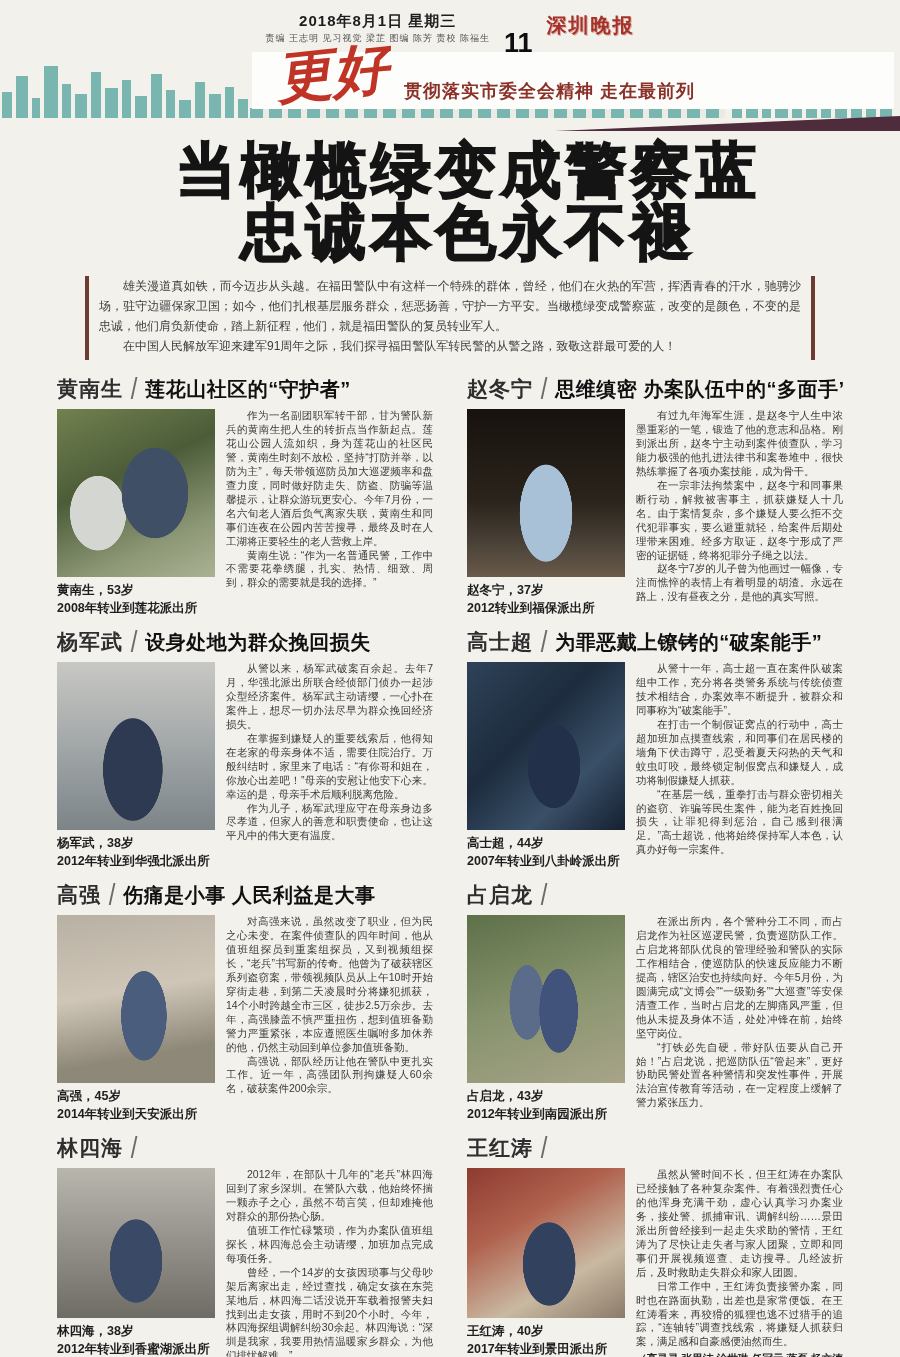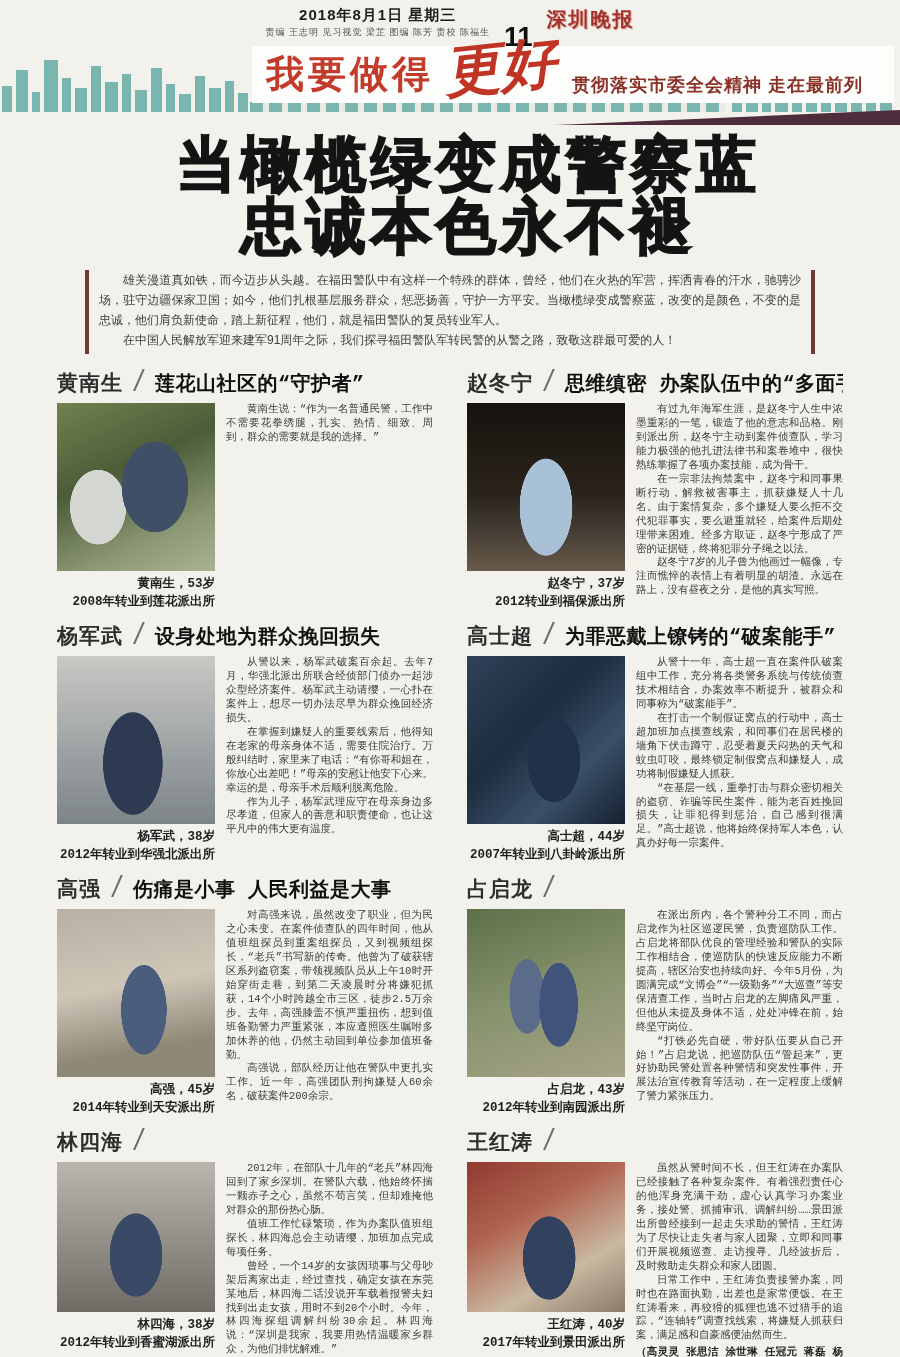--- a/index.html
+++ b/index.html
@@ -1,19 +1,19 @@
 <!DOCTYPE html>
 <html><head>
 <meta charset="utf-8">
 <style>
   html,body{margin:0;padding:0;}
   body{width:900px;height:1357px;overflow:hidden;background:#f3f1ec;
        font-family:"Liberation Sans","DejaVu Sans",sans-serif;color:#222;}
   
-  .masthead{display:flex;justify-content:center;align-items:flex-start;gap:14px;padding-top:6px;height:36px;}
+  .masthead{display:flex;justify-content:center;align-items:flex-start;gap:14px;padding-top:12px;height:36px;}
   .mh-left{text-align:center;}
   .mh-date{font-size:15px;font-weight:bold;color:#1c1c1c;letter-spacing:1px;}
   .mh-staff{font-size:9px;color:#555;letter-spacing:1px;margin-top:1px;}
   .mh-page{font-size:27px;font-weight:900;color:#0e0e0e;line-height:1;margin-top:18px;}
   .mh-logo{font-size:20px;font-weight:900;color:#a5322a;letter-spacing:2px;line-height:1.1;
            text-shadow:1px 1px 0 #d9a79c;font-family:"DejaVu Serif",serif;margin-top:2px;}
   
   .banner{position:relative;height:76px;margin-top:2px;}
   .skyline{position:absolute;bottom:8px;}
   .skyline.left{left:0;}
@@ -32,31 +32,31 @@
   .headline{text-align:center;padding-top:14px;height:124px;padding-left:37px;}
   .headline div{font-size:60px;font-weight:900;color:#141414;letter-spacing:5px;line-height:1.04;
     -webkit-text-stroke:2px #141414;}
   
   .intro{position:relative;width:702px;margin:10px auto 0;padding:2px 14px;height:86px;}
   .intro:before,.intro:after{content:"";position:absolute;top:2px;bottom:4px;width:4px;background:#6e3b32;}
   .intro:before{left:0;} .intro:after{right:0;}
   .intro p{margin:0;font-size:12px;line-height:1.68;color:#3d3d3d;text-align:justify;text-indent:2em;}
   
   .grid{width:786px;margin:8px auto 0;}
-  .prow{display:flex;gap:34px;height:253px;overflow:hidden;font-family:Liberation Mono, monospace;}
+  .prow{display:flex;gap:34px;height:253px;overflow:hidden;}
   .profile{width:380px;overflow:hidden;}
   .phead{display:flex;align-items:center;height:34px;}
   .pname{font-size:21px;font-weight:600;color:#2e2e2e;letter-spacing:1px;white-space:nowrap;}
   .pslash{font-size:30px;font-weight:200;color:#6a6a6a;margin:0 7px;transform:scaleX(.8);}
   .ptitle{font-size:20px;font-weight:900;color:#101010;white-space:nowrap;letter-spacing:.5px;}
   .pbody{display:flex;margin-top:3px;}
   .pleft{width:158px;flex:none;}
   .photo{width:158px;height:168px;}
   .prow.last .photo{height:150px;}
-  .caption{text-align:right;font-size:12.5px;font-weight:bold;color:#1e1e1e;line-height:1.45;margin-top:4px;}
+  .caption{text-align:left;font-size:12.5px;font-weight:bold;color:#1e1e1e;line-height:1.45;margin-top:4px;}
   .ptext{flex:1;padding-left:11px;}
   .ptext p{margin:0;font-size:10.5px;line-height:1.33;color:#3a3a3a;text-align:justify;text-indent:2em;}
   .credit{font-weight:bold;text-indent:0 !important;margin-top:3px !important;color:#222 !important;}
   
   .ph1{background:radial-gradient(ellipse 36% 46% at 62% 50%,#3e4f66 0 58%,transparent 59%),
        radial-gradient(ellipse 32% 40% at 26% 62%,#d3d6d1 0 55%,transparent 56%),
        linear-gradient(155deg,#72814f,#4c5c38 40%,#8c9775 75%,#aab294);}
   .ph2{background:radial-gradient(ellipse 30% 52% at 50% 62%,#a9c1d7 0 55%,transparent 56%),
        linear-gradient(180deg,#17120e,#2b241c 55%,#4a4238 80%,#6a5a4a);}
   .ph3{background:radial-gradient(ellipse 34% 55% at 48% 64%,#2e3a52 0 55%,transparent 56%),
@@ -117,21 +117,20 @@
         <rect x="76" y="44" width="11" height="20"></rect>
       <rect x="91" y="24" width="10" height="40"></rect>
         <rect x="105" y="38" width="12" height="26"></rect>
       <rect x="121" y="18" width="11" height="46"></rect>
         <rect x="136" y="40" width="10" height="24"></rect>
       <rect x="150" y="30" width="12" height="34"></rect>
     </g>
   </svg>
   <div class="banner-base"></div>
   <div class="banner-strip">
-    <span class="slogan-main">我要做得</span>
     <span class="slogan-script">更好</span>
     <span class="slogan-sub">贯彻落实市委全会精神 走在最前列</span>
   </div>
   <div class="banner-wedge"></div>
 </div>
 
 <div class="headline">
   <div>当橄榄绿变成警察蓝</div>
   <div>忠诚本色永不褪</div>
 </div>
@@ -152,20 +151,21 @@
       </div>
       <div class="pbody">
         <div class="pleft">
           <div class="photo ph1"></div>
           <div class="caption">
             <div>黄南生，53岁</div>
             <div>2008年转业到莲花派出所</div>
           </div>
         </div>
         <div class="ptext">
+          <p>作为一名副团职军转干部，甘为警队新兵的黄南生把人生的转折点当作新起点。莲花山公园人流如织，身为莲花山的社区民警，黄南生时刻不放松，坚持“打防并举，以防为主”，每天带领巡防员加大巡逻频率和盘查力度，同时做好防走失、防盗、防骗等温馨提示，让群众游玩更安心。今年7月份，一名六旬老人酒后负气离家失联，黄南生和同事们连夜在公园内苦苦搜寻，最终及时在人工湖将正要轻生的老人营救上岸。</p>
           <p>黄南生说：“作为一名普通民警，工作中不需要花拳绣腿，扎实、热情、细致、周到，群众的需要就是我的选择。”</p>
         </div>
       </div>
     </div>
     <div class="profile">
       <div class="phead">
         <span class="pname">赵冬宁</span>
         <span class="pslash">/</span>
         <span class="ptitle">思维缜密 办案队伍中的“多面手”</span>
       </div>

